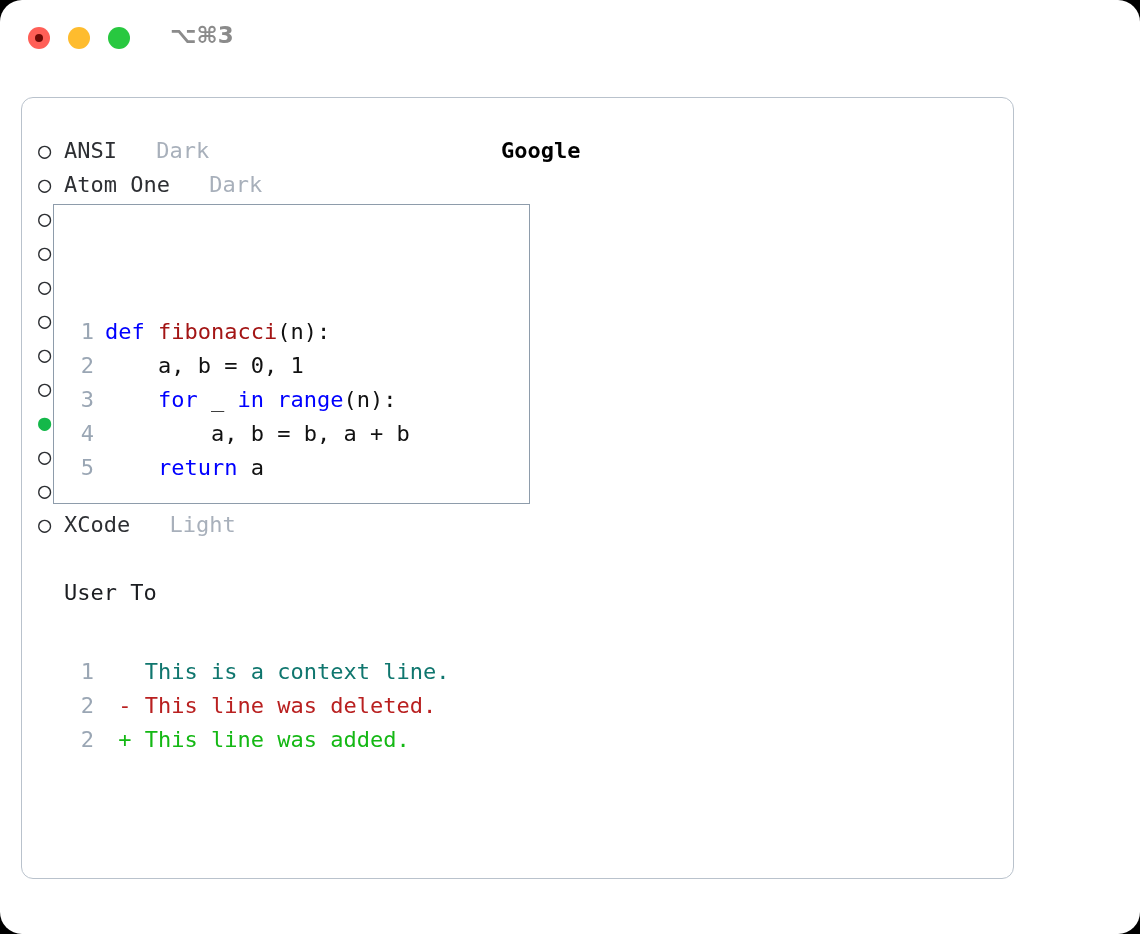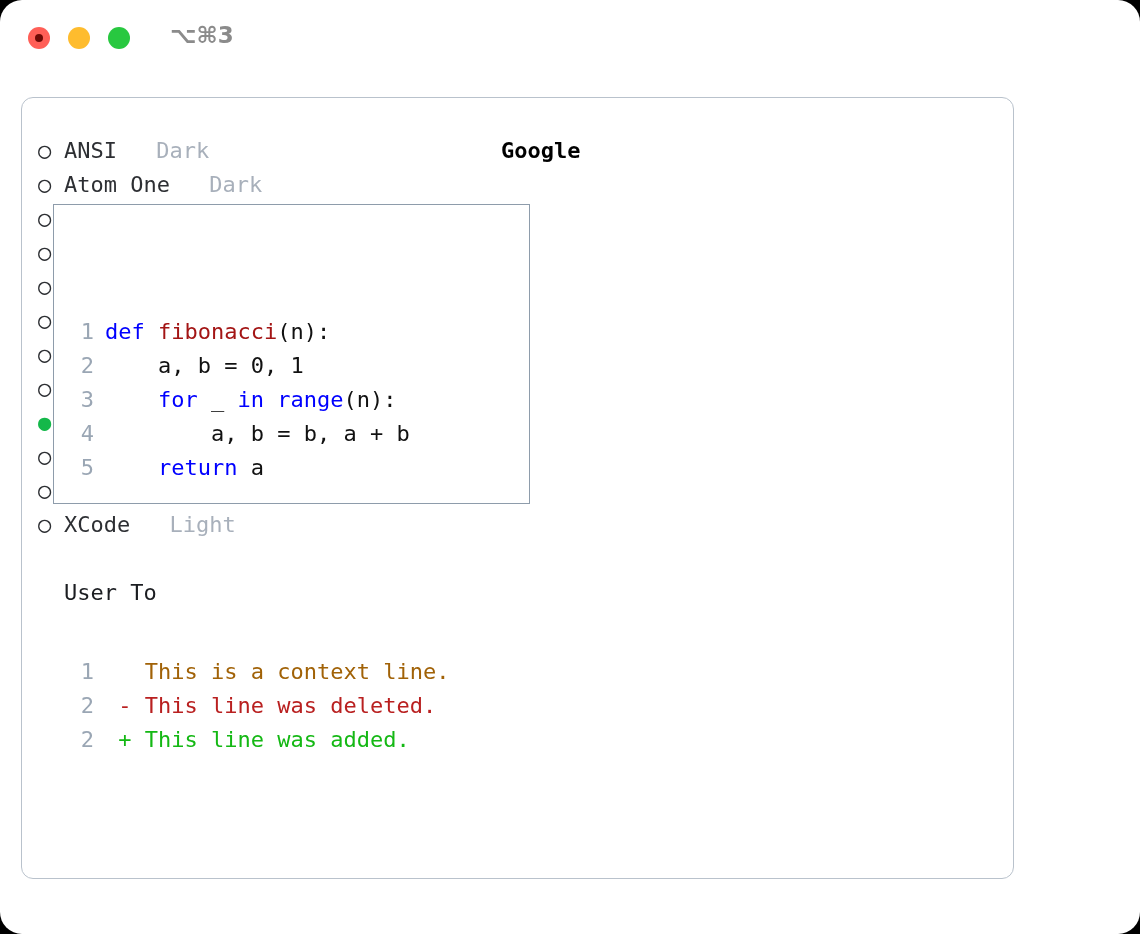--- a/index.html
+++ b/index.html
@@ -156,21 +156,21 @@
   .code .ln {
     display: inline-block;
     width: 22px;
     text-align: right;
     color: #9aa6b4;
   }
   .code .gap { display: inline-block; width: 11px; }
   .kw   { color: #0000ff; }
   .fn   { color: #a31515; }
   .plain{ color: #111111; }
-  .ctx  { color: #a16207; text-align: right; }
+  .ctx  { color: #0f766e; text-align: right; }
   .del  { color: #b92020; }
   .add  { color: #14b814; }
   .blank-line { height: 34px; }
 </style>
 </head>
 <body>
 
 <div class="window">
 
   <div class="titlebar">

